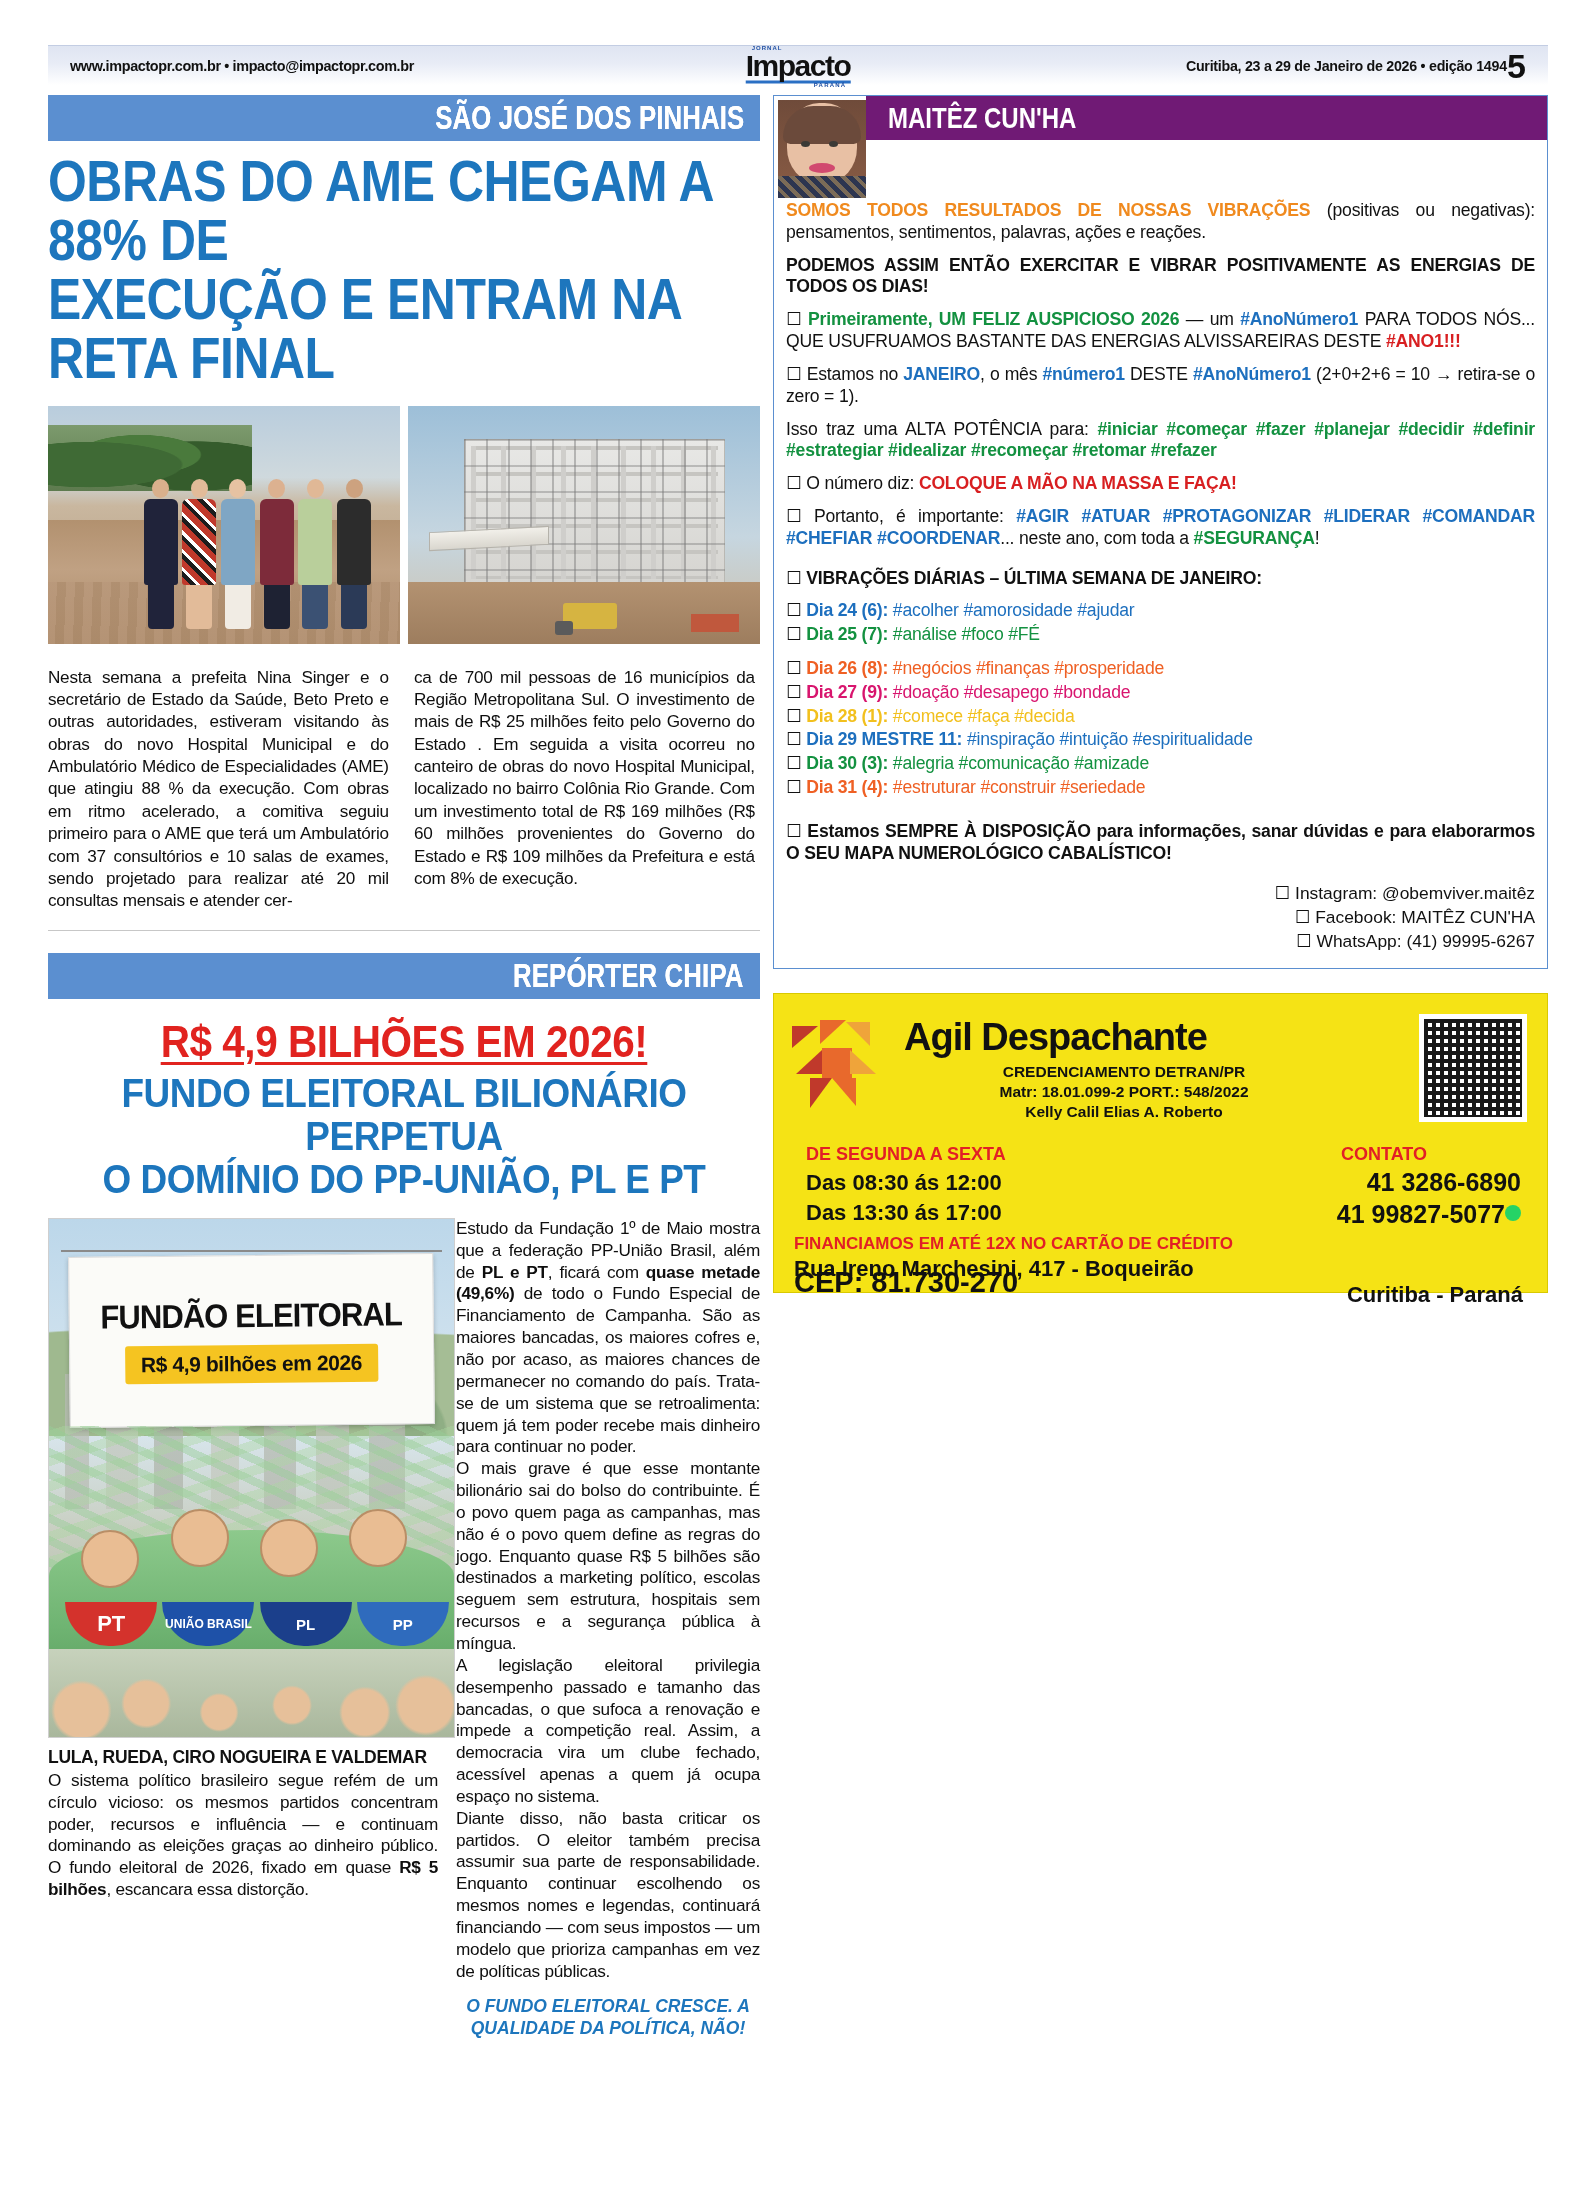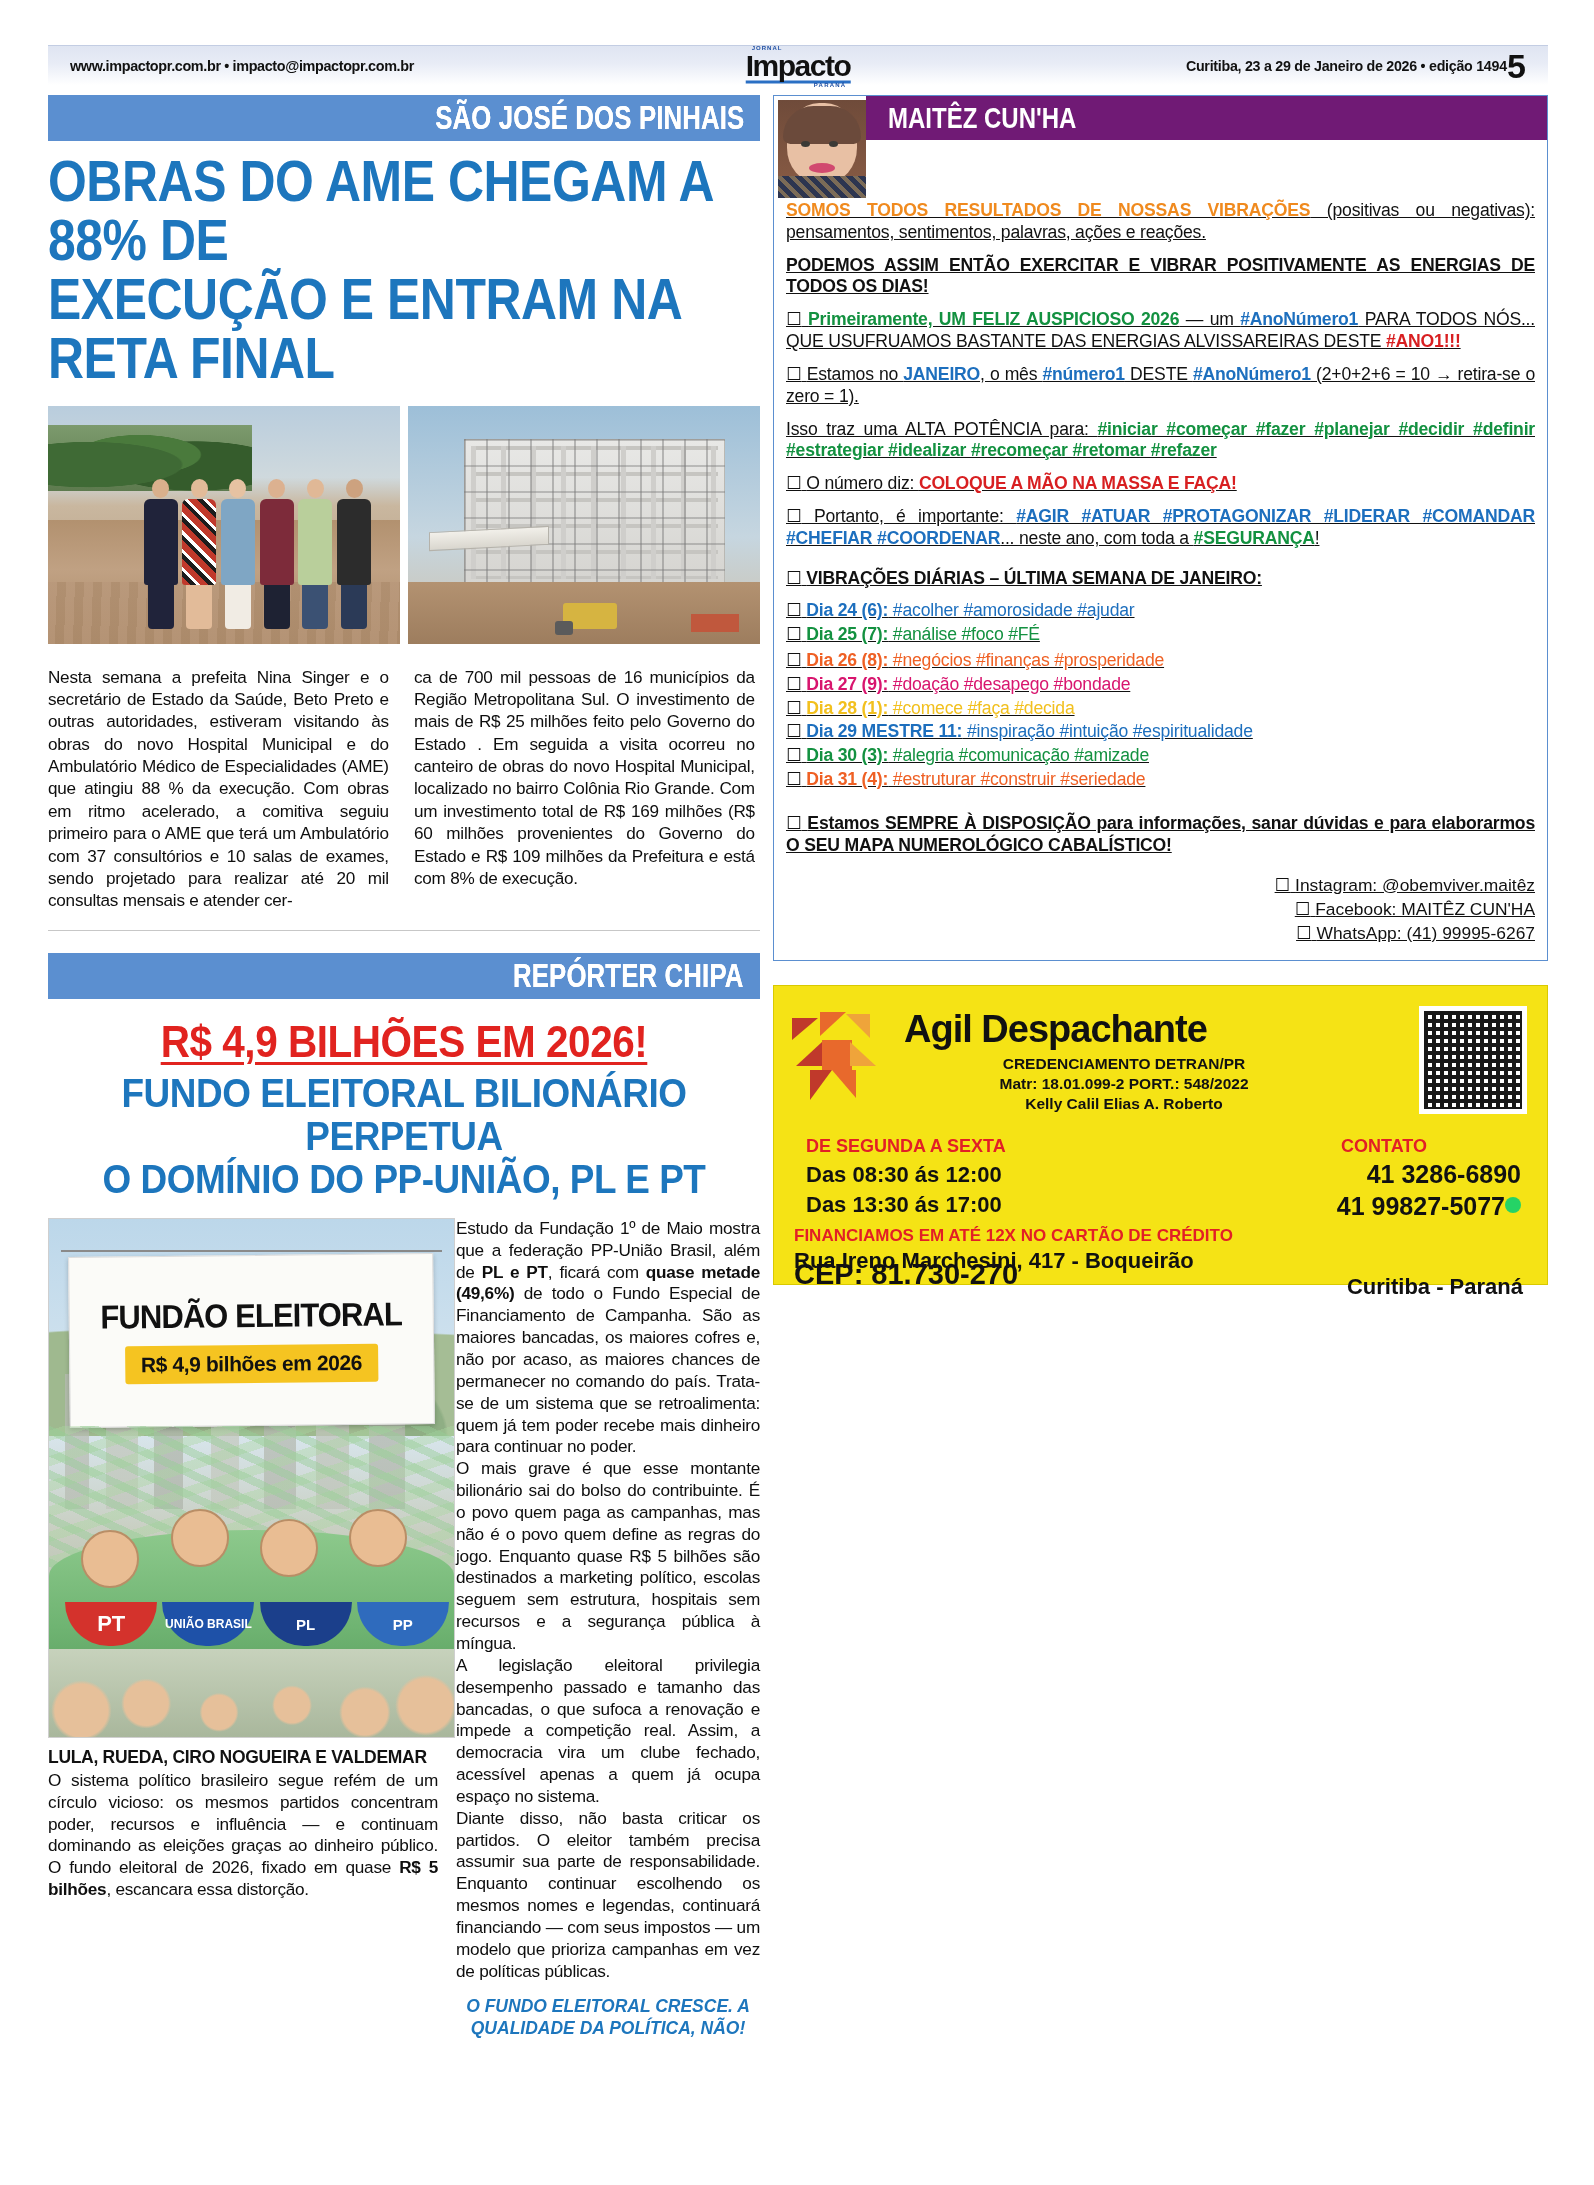--- a/index.html
+++ b/index.html
@@ -219,21 +219,21 @@
      background:repeating-linear-gradient(45deg,#2d3550 0 5px,#7b6b57 5px 9px);}
   .cab-headwrap { flex:1; }
   .cab-name {
     background:#701a75; color:#fff; font-weight:bold; font-size:30px;
     padding:5px 0 5px 22px; letter-spacing:0px; transform-origin:left center;
   }
   .cab-name span { display:inline-block; transform: scaleX(0.8); transform-origin:left center;}
   .cab-sub { color:#2a7ec4; font-weight:bold; font-size:31px; text-align:right;
     padding:4px 10px 2px 0; letter-spacing:0px;}
   .cab-sub span { display:inline-block; transform:scaleX(0.8); transform-origin:right center;}
-  .cab-body { padding:2px 12px 14px 12px;text-decoration:underline; }
+  .cab-body { padding:2px 12px 14px 12px; }
   .cab-body p { margin:0 0 11px 0; font-size:17.6px; line-height:1.24; text-align:justify; letter-spacing:-0.2px; color:#111;}
   .o  { color:#f08a1e; font-weight:bold; }
   .bk { color:#111; font-weight:bold; }
   .bl { color:#1d6fbe; font-weight:bold; }
   .gr { color:#139140; font-weight:bold; }
   .rd { color:#d81f21; font-weight:bold; }
   .pk { color:#d8156e; font-weight:bold; }
   .yl { color:#f2c01e; font-weight:bold; }
   .or2{ color:#ef6024; font-weight:bold; }
   .nb { font-weight:normal; }
@@ -463,21 +463,21 @@
         </p>
         <p class="bk" style="margin-top:18px;">
           <span class="sq">☐</span>
           <span>VIBRAÇÕES DIÁRIAS – ÚLTIMA SEMANA DE JANEIRO:</span>
         </p>
 
         <p style="margin-bottom:2px;">
           <span class="sq">☐</span>
           <b class="bl">Dia 24 (6):</b><span class="bl nb"> #acolher #amorosidade #ajudar</span>
         </p>
-        <p style="margin-bottom:4px;">
+        <p style="margin-bottom:12px;">
           <span class="sq">☐</span>
           <b class="gr">Dia 25 (7):</b><span class="gr nb"> #análise #foco #FÉ</span>
         </p>
         <p style="margin-bottom:2px;">
           <span class="sq">☐</span>
           <b class="or2">Dia 26 (8):</b><span class="or2 nb"> #negócios #finanças #prosperidade</span>
         </p>
         <p style="margin-bottom:2px;">
           <span class="sq">☐</span>
           <b class="pk">Dia 27 (9):</b><span class="pk nb"> #doação #desapego #bondade</span>

